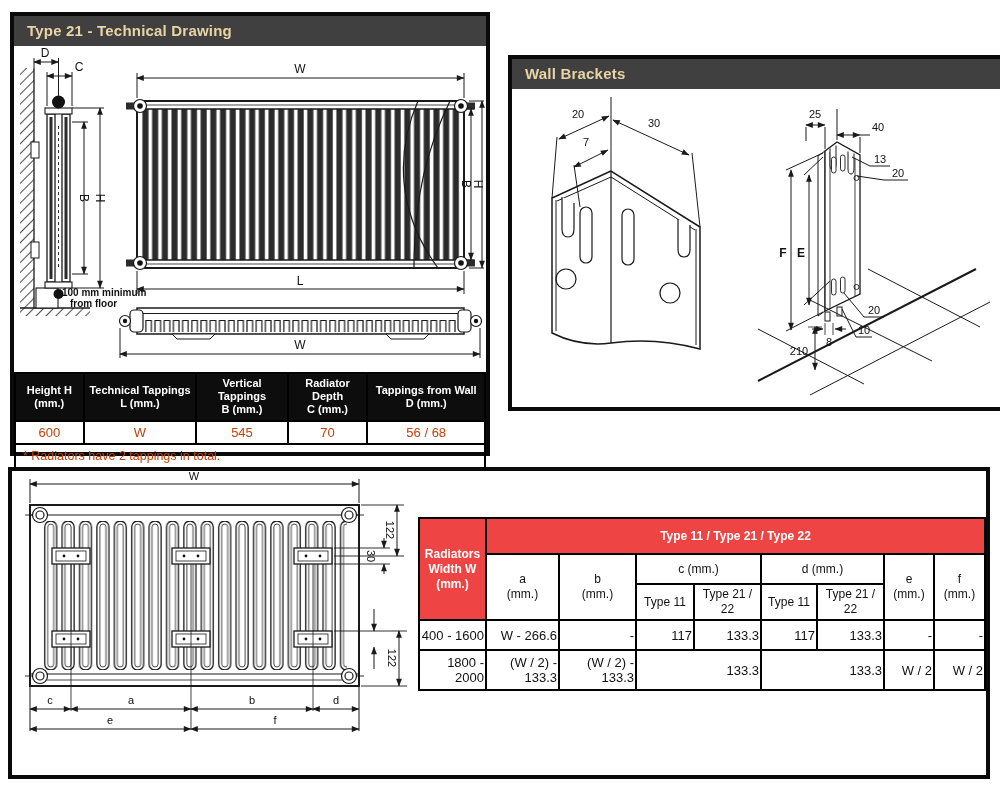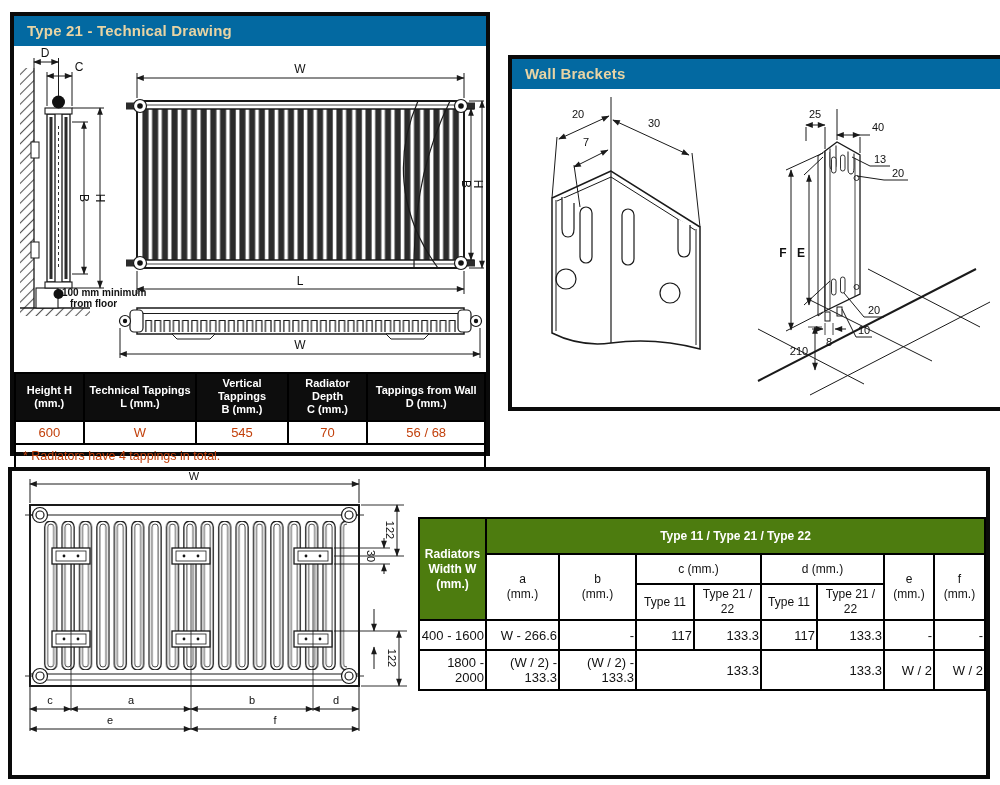--- a/index.html
+++ b/index.html
@@ -1,18 +1,18 @@
 <!DOCTYPE html>
 <html><head>
 <meta charset="utf-8">
 <style>
   html,body{margin:0;padding:0;background:#fff;}
   .page{position:relative;width:1000px;height:785px;background:#fff;font-family:"Liberation Sans",sans-serif;overflow:hidden;}
   .panel{position:absolute;border:4px solid #0a0a0a;background:#fff;box-sizing:border-box;}
-  .panel-header{background:#0369a1;color:#e8d4a4;font-weight:bold;font-size:15px;line-height:30px;height:30px;padding-left:13px;letter-spacing:.2px;}
+  .panel-header{background:#404040;color:#e8d4a4;font-weight:bold;font-size:15px;line-height:30px;height:30px;padding-left:13px;letter-spacing:.2px;}
   #panel-tech{left:10px;top:12px;width:480px;height:444px;}
   #panel-wb{left:508px;top:55px;width:575px;height:356px;}
   #panel-bp{left:8px;top:467px;width:982px;height:312px;}
   #panel-bp .panel-header{height:31px;line-height:31px;}
   svg{display:block;}
   svg text{font-family:"Liberation Sans",sans-serif;fill:#111;}
   .dim{font-size:11px;}
   .dimL{font-size:12px;}
 
   
@@ -20,21 +20,21 @@
   table.spec th{background:#0d0d0d;color:#fff;font-size:11px;font-weight:bold;line-height:1.2;padding:3px 1px;border:2px solid #000;text-align:center;}
   table.spec td{font-size:13px;padding:3px 2px;border:2px solid #000;text-align:center;color:#c2410c;}
   table.spec td.foot{text-align:left;font-size:12.5px;padding:4px 7px;}
 
   
   .bp-content{position:relative;width:974px;height:273px;}
   .bp-svg{position:absolute;left:0;top:0;}
   table.pos{position:absolute;left:406px;top:46px;border-collapse:collapse;table-layout:fixed;width:566px;}
   table.pos th, table.pos td{border:2px solid #000;text-align:center;color:#111;}
   table.pos th{font-size:12px;font-weight:400;line-height:1.25;padding:2px 1px;background:#fff;}
-  table.pos th.black{background:#4d7c0f;color:#fff;font-weight:bold;font-size:12px;}
+  table.pos th.black{background:#ef4444;color:#fff;font-weight:bold;font-size:12px;}
   table.pos td{font-size:13px;padding:4px 1px;text-align:right;}
   tr.hrow1{height:36px;} tr.hrow2{height:30px;} tr.hrow3{height:28px;}
   tr.drow{height:30px;}
 </style>
 </head>
 <body>
 
 <div class="page">
 
   <section class="panel" id="panel-tech">
@@ -195,21 +195,21 @@
             </th>
       </tr>
       <tr>
         <td>600</td>
         <td>W</td>
         <td>545</td>
         <td>70</td>
         <td>56 / 68</td>
       </tr>
       <tr>
-        <td class="foot" colspan="5">* Radiators have 4 tappings in total.</td>
+        <td class="foot" colspan="5">* Radiators have 2 tappings in total.</td>
       </tr>
     </tbody>
       </table>
   </section>
 
   <section class="panel" id="panel-wb">
     <div class="panel-header">Wall Brackets</div>
 
     <svg width="479" height="315" viewBox="0 0 479 315">
       <defs>

